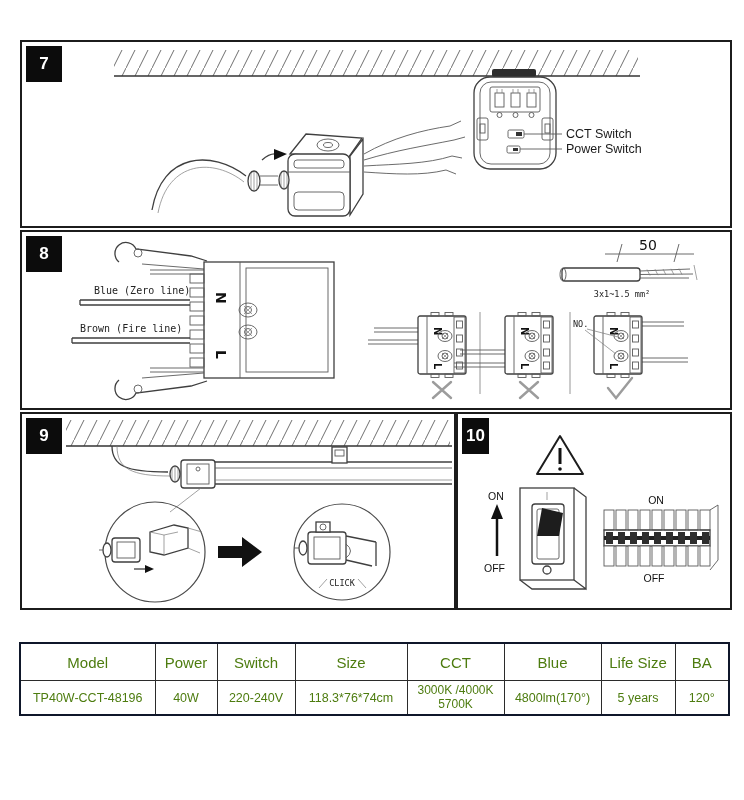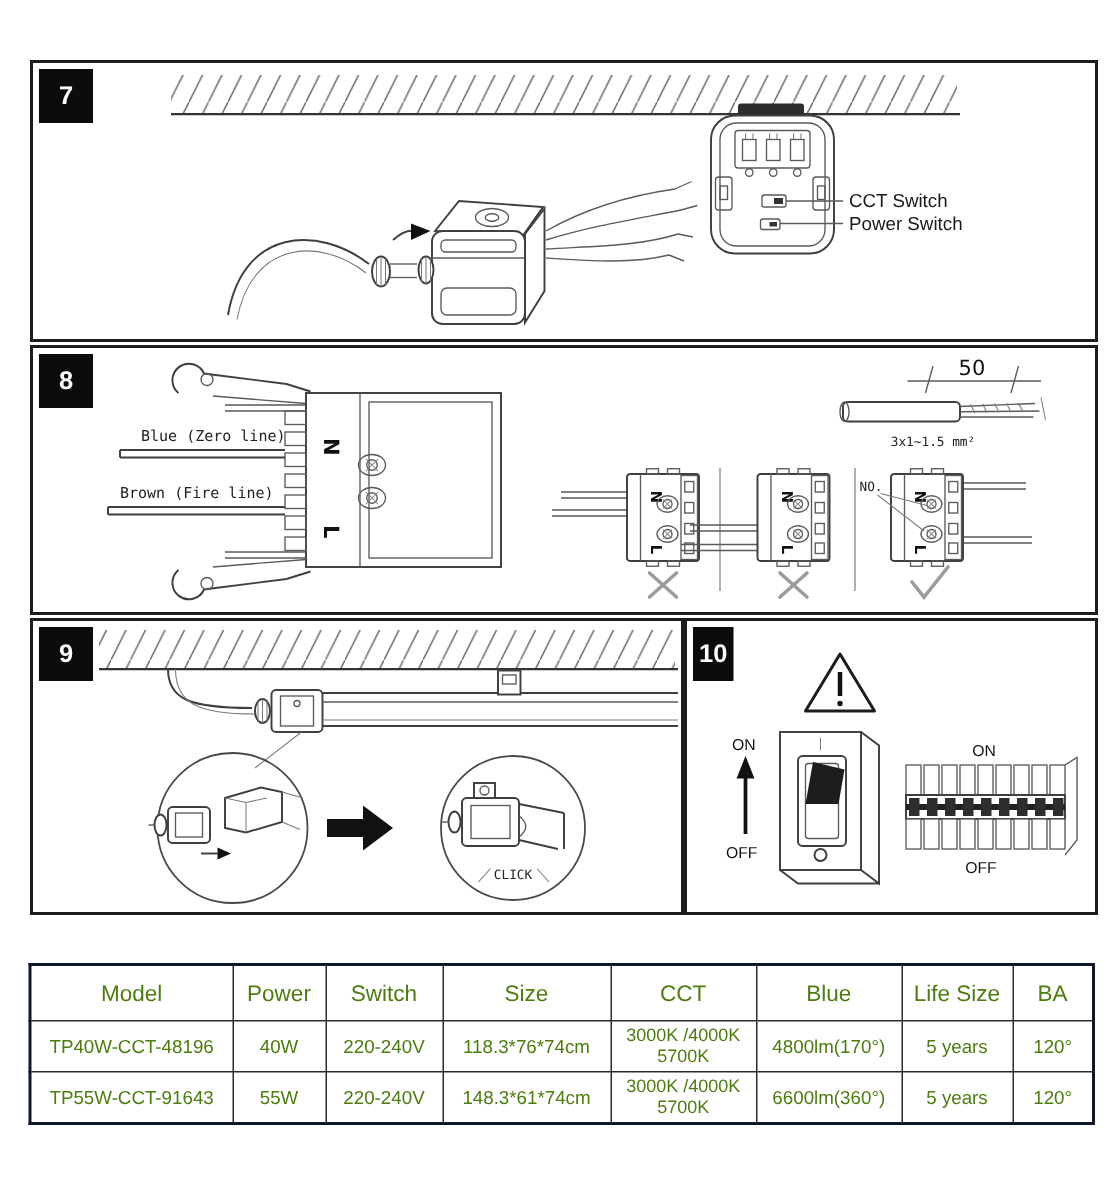--- a/index.html
+++ b/index.html
@@ -358,27 +358,16 @@
       <td>TP40W-CCT-48196</td>
       <td>40W</td>
       <td>220-240V</td>
       <td>118.3*76*74cm</td>
       <td class="cct">3000K /4000K
 5700K</td>
       <td>4800lm(170°)</td>
       <td>5 years</td>
       <td>120°</td>
     </tr>
-    <tr>
-      <td>TP55W-CCT-91643</td>
-      <td>55W</td>
-      <td>220-240V</td>
-      <td>148.3*61*74cm</td>
-      <td class="cct">3000K /4000K
-5700K</td>
-      <td>6600lm(360°)</td>
-      <td>5 years</td>
-      <td>120°</td>
-    </tr>
   </tbody>
     </table>
 
 </div>
 
 </body></html>

